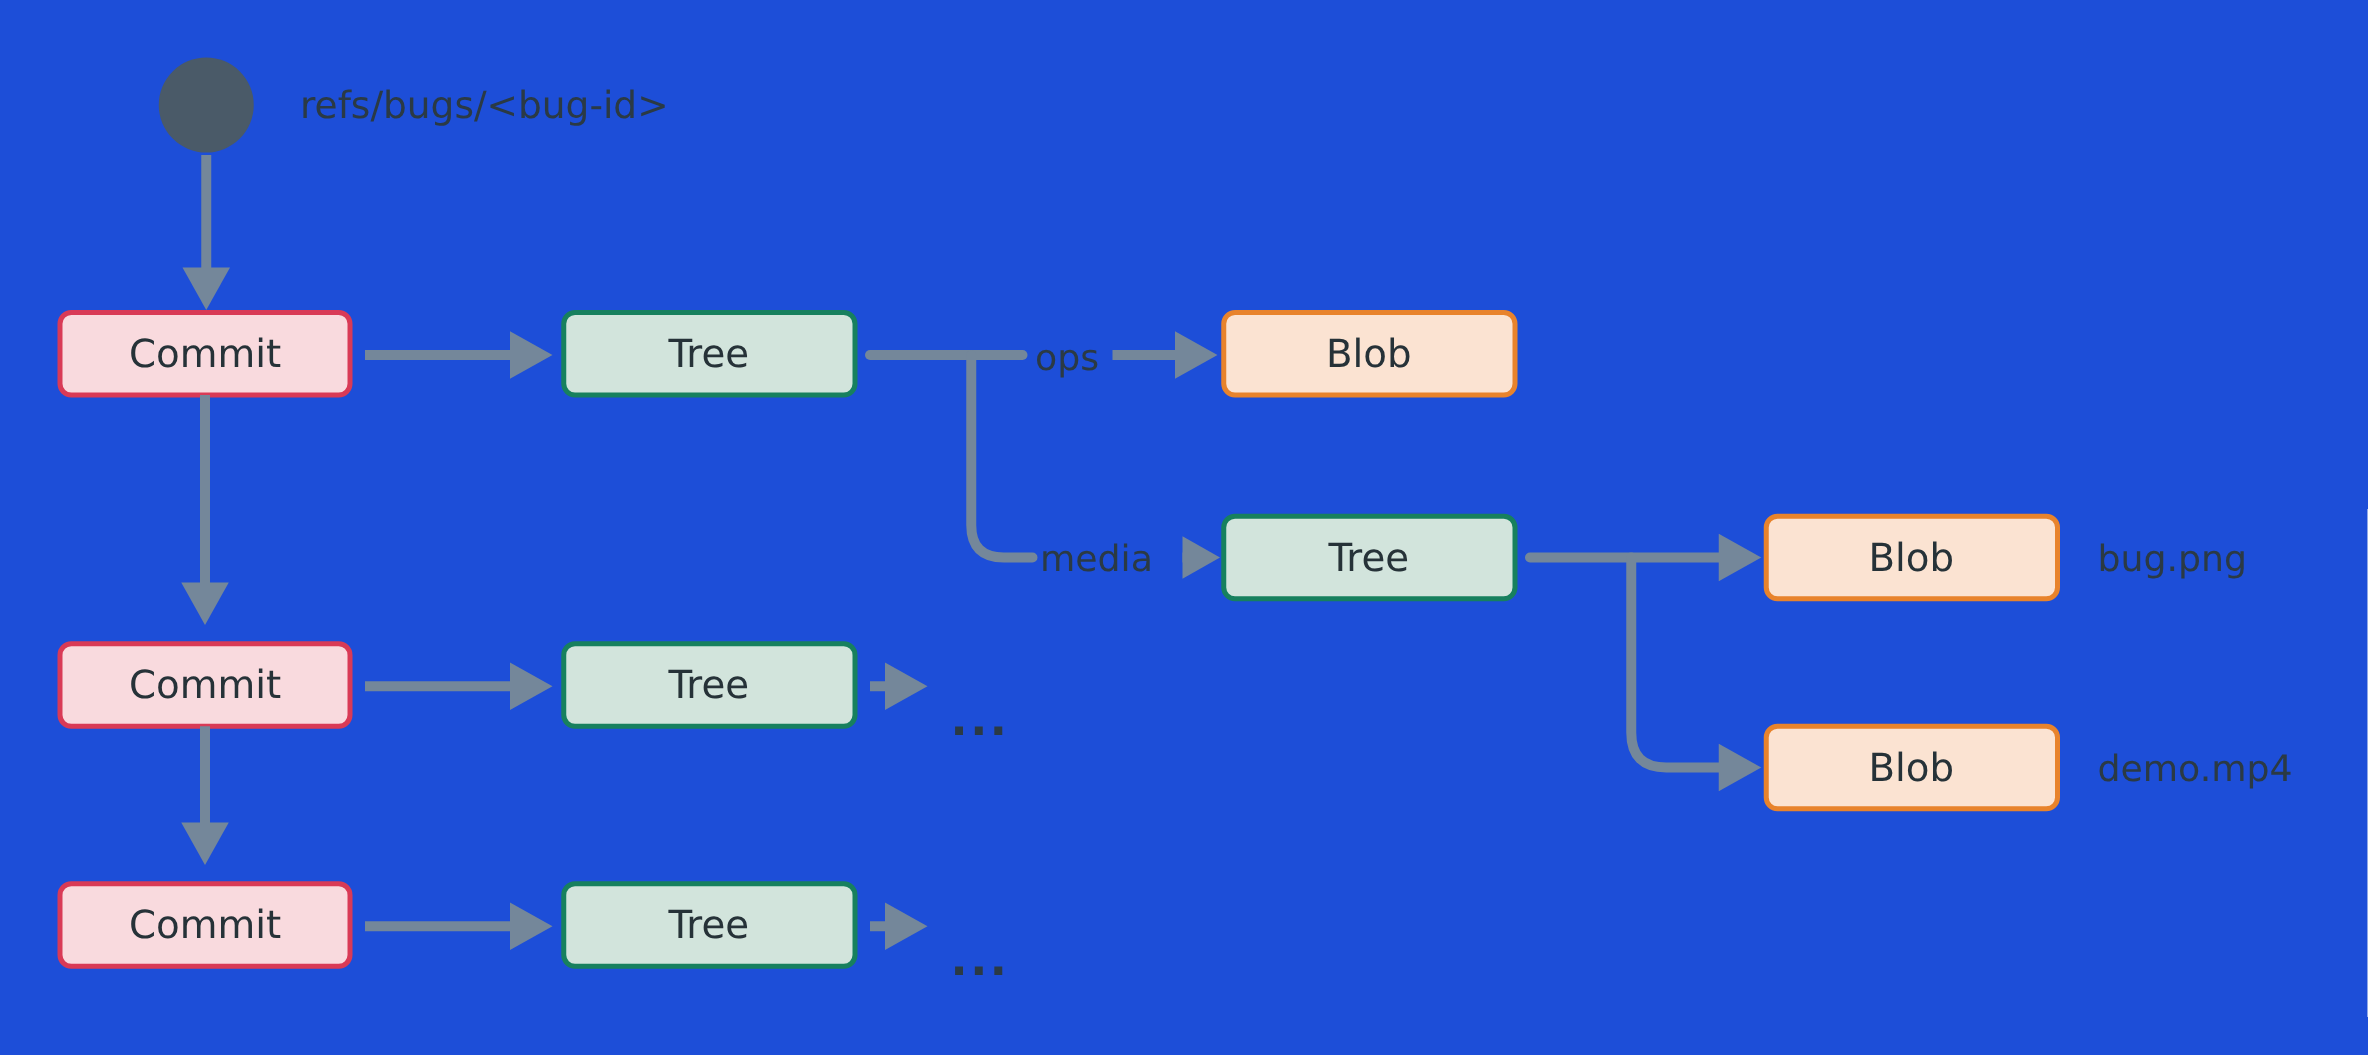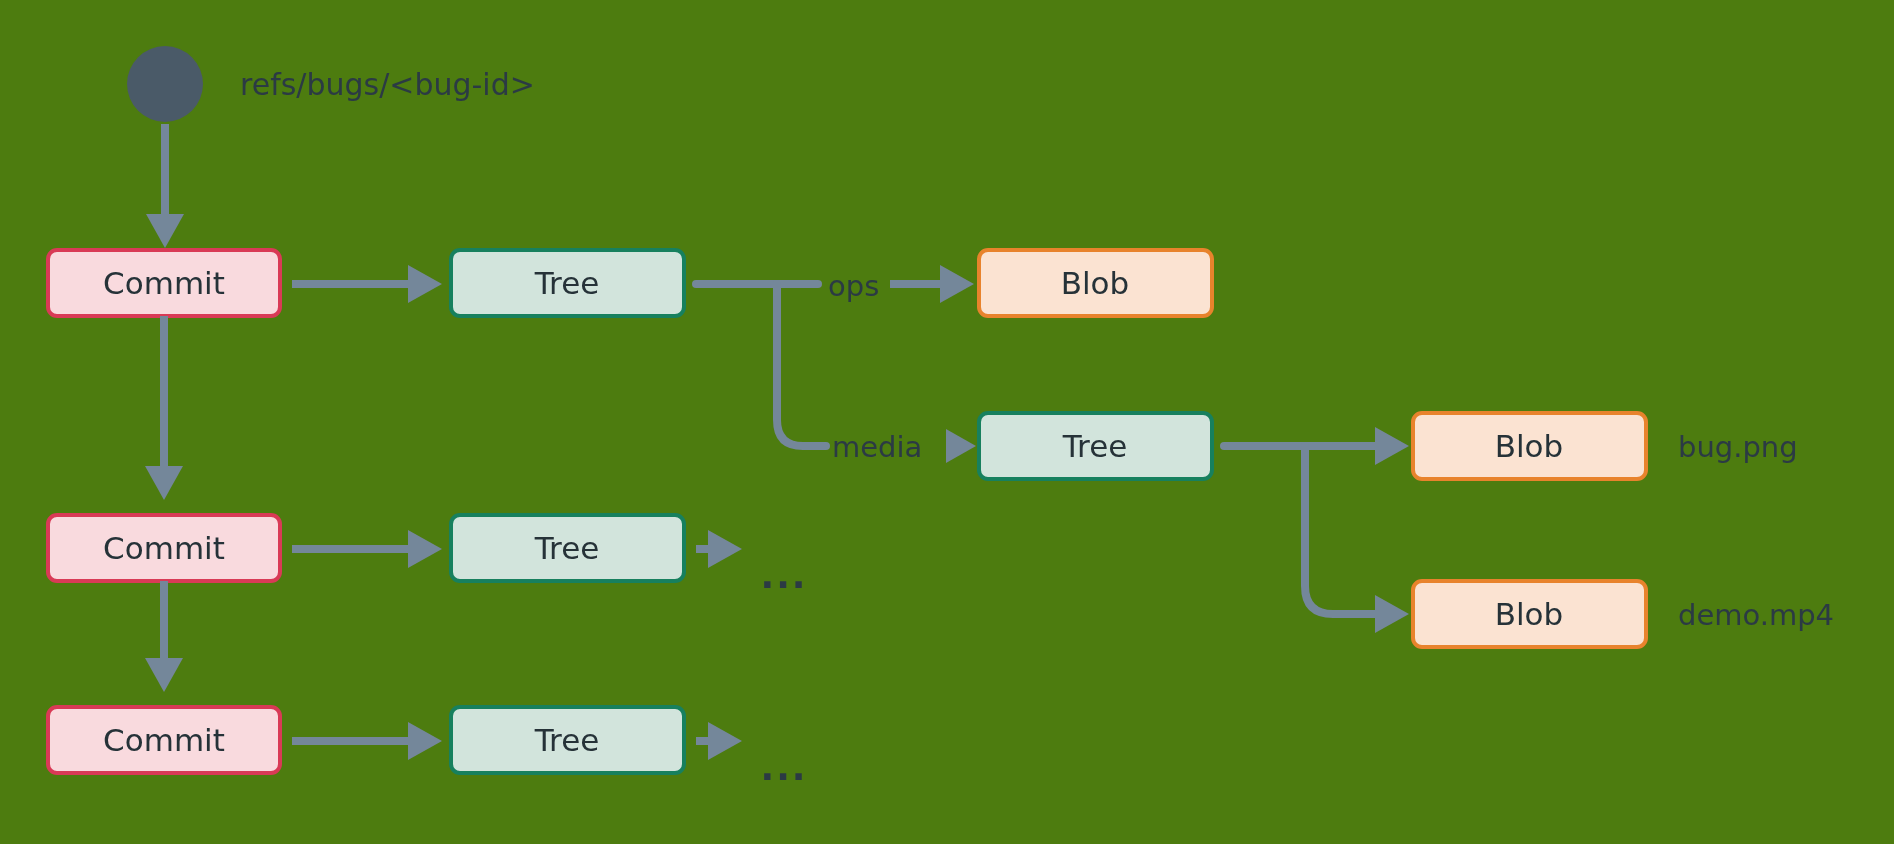--- a/index.html
+++ b/index.html
@@ -10,21 +10,21 @@
   body {
     width: 1894px;
     height: 844px;
     overflow: hidden;
     font-family: "DejaVu Sans", sans-serif;
   }
   #diagram-root {
     position: relative;
     width: 1894px;
     height: 844px;
-    background: #4d7c0f;
+    background: #1d4ed8;
   }
   svg.canvas {
     position: absolute;
     inset: 0;
     width: 1894px;
     height: 844px;
     display: block;
   }
   .node-label {
     font-family: "DejaVu Sans", sans-serif;

